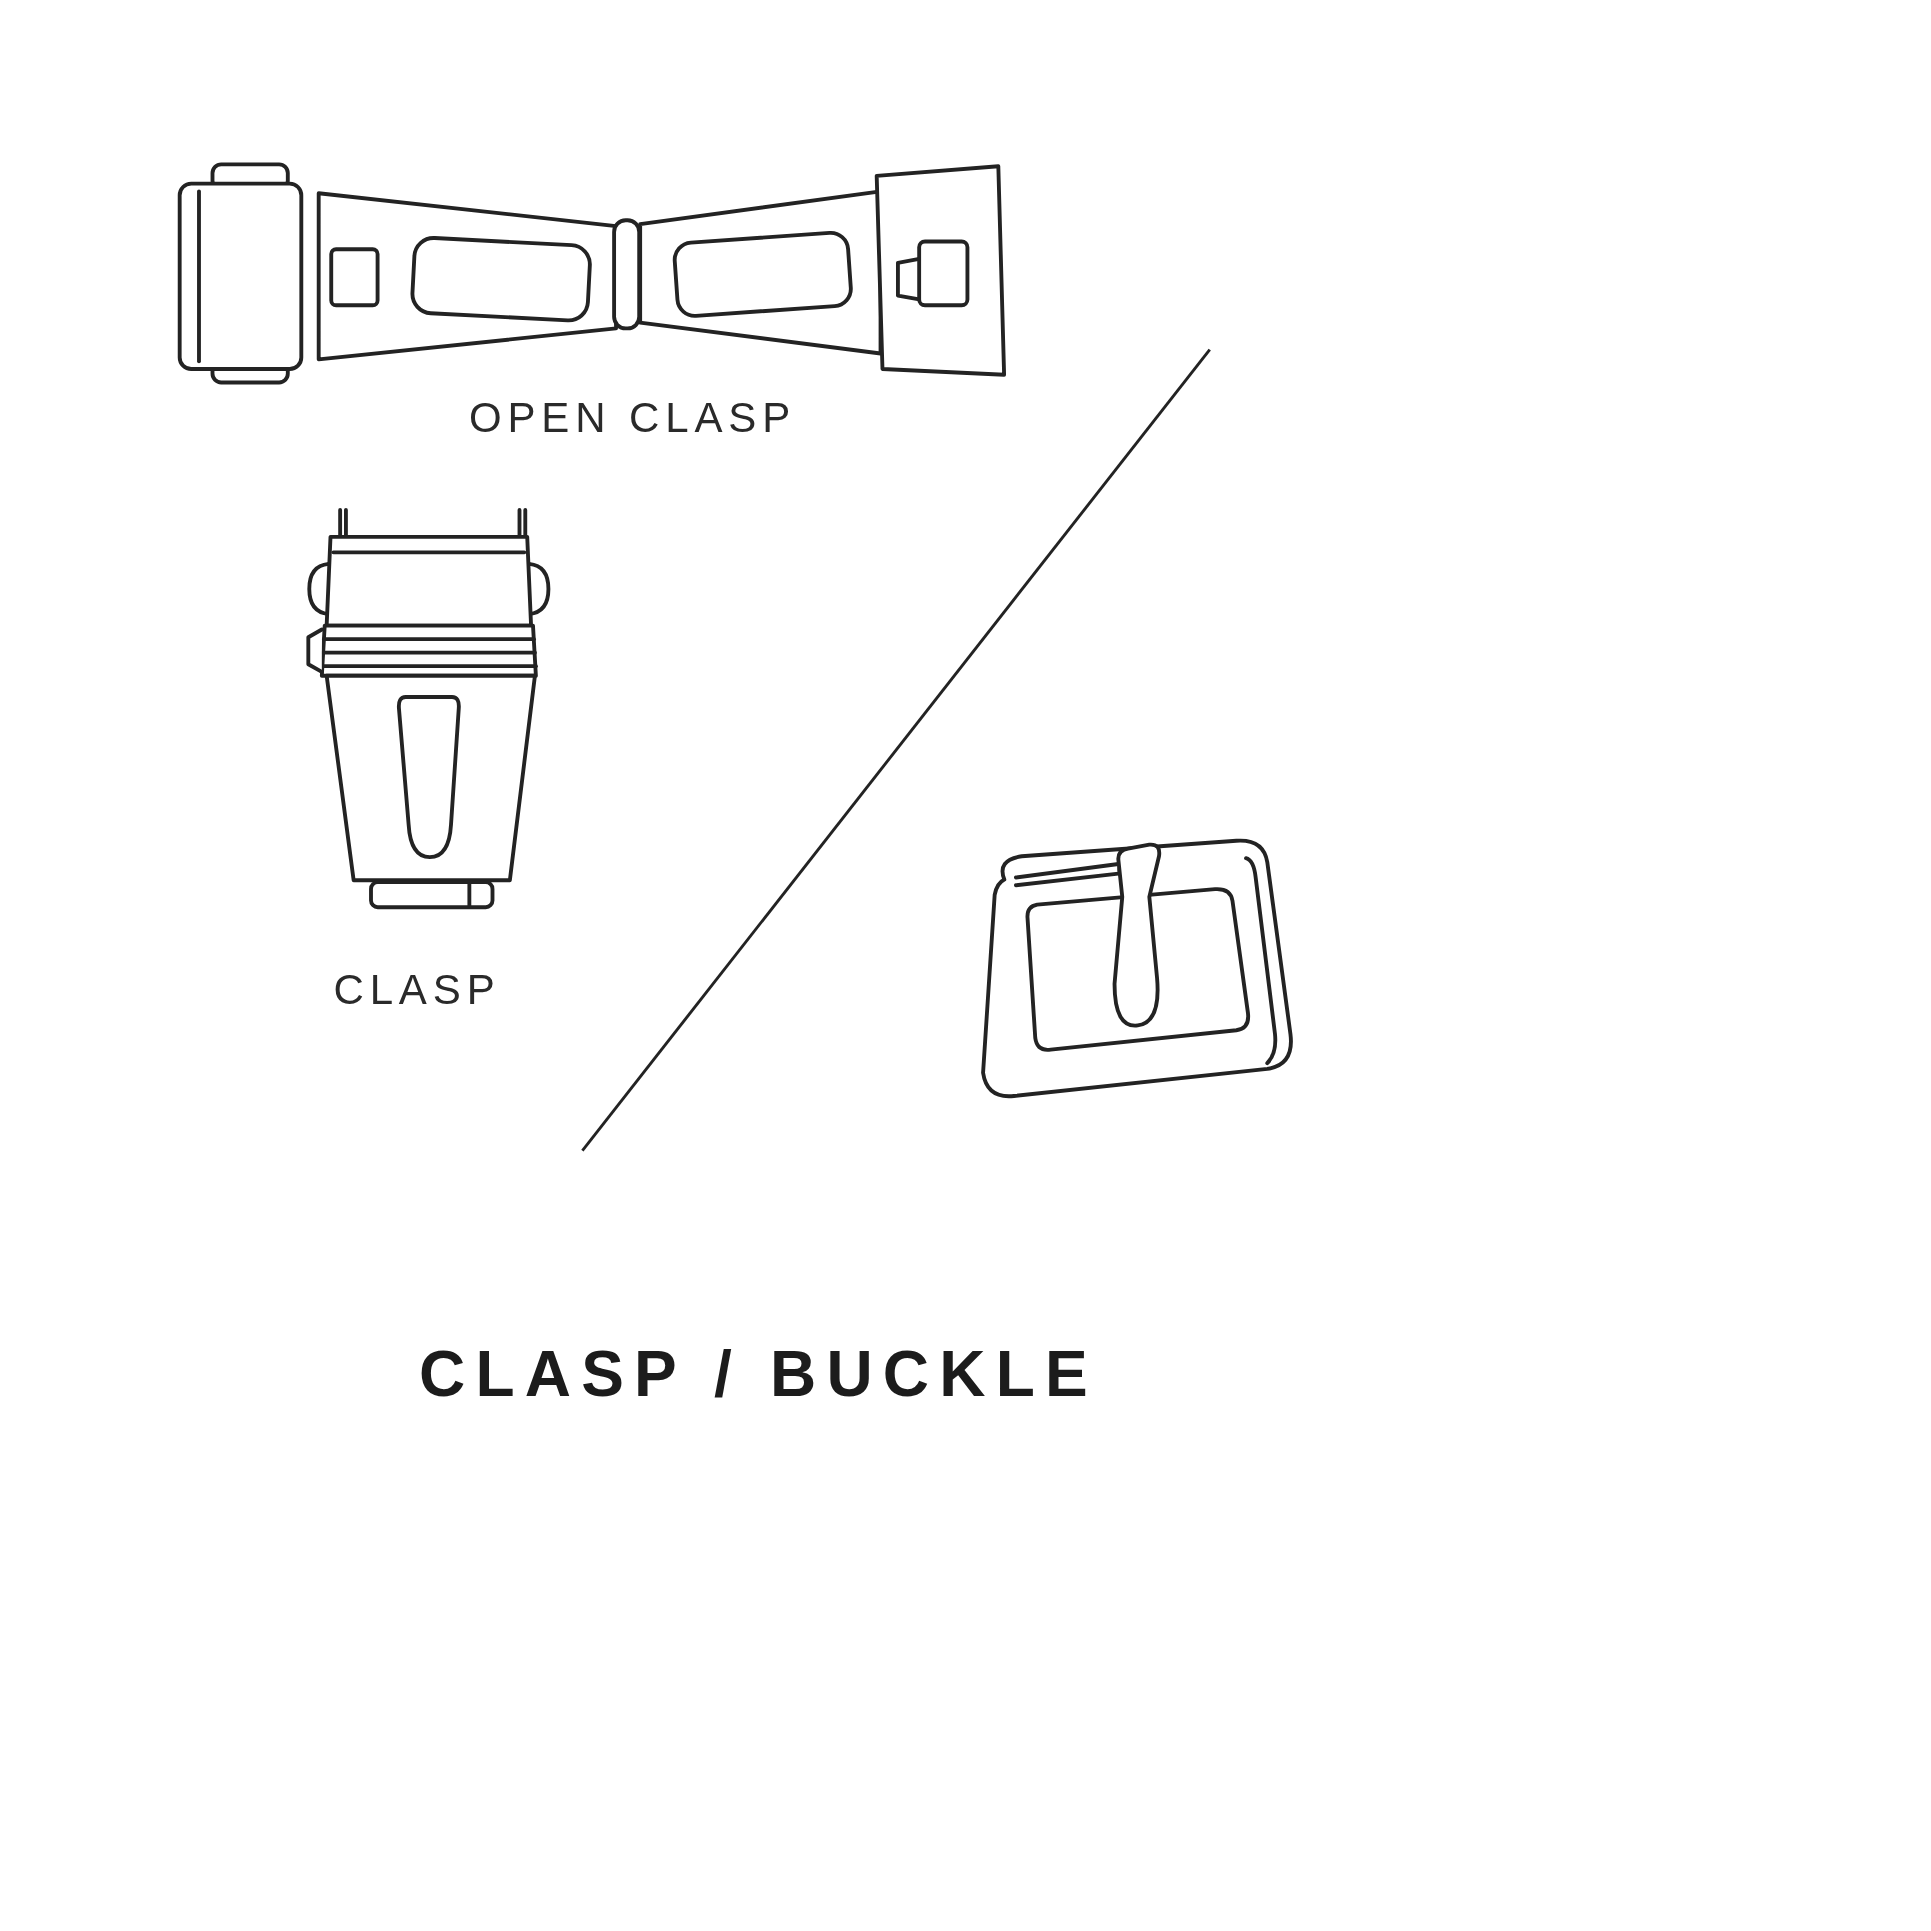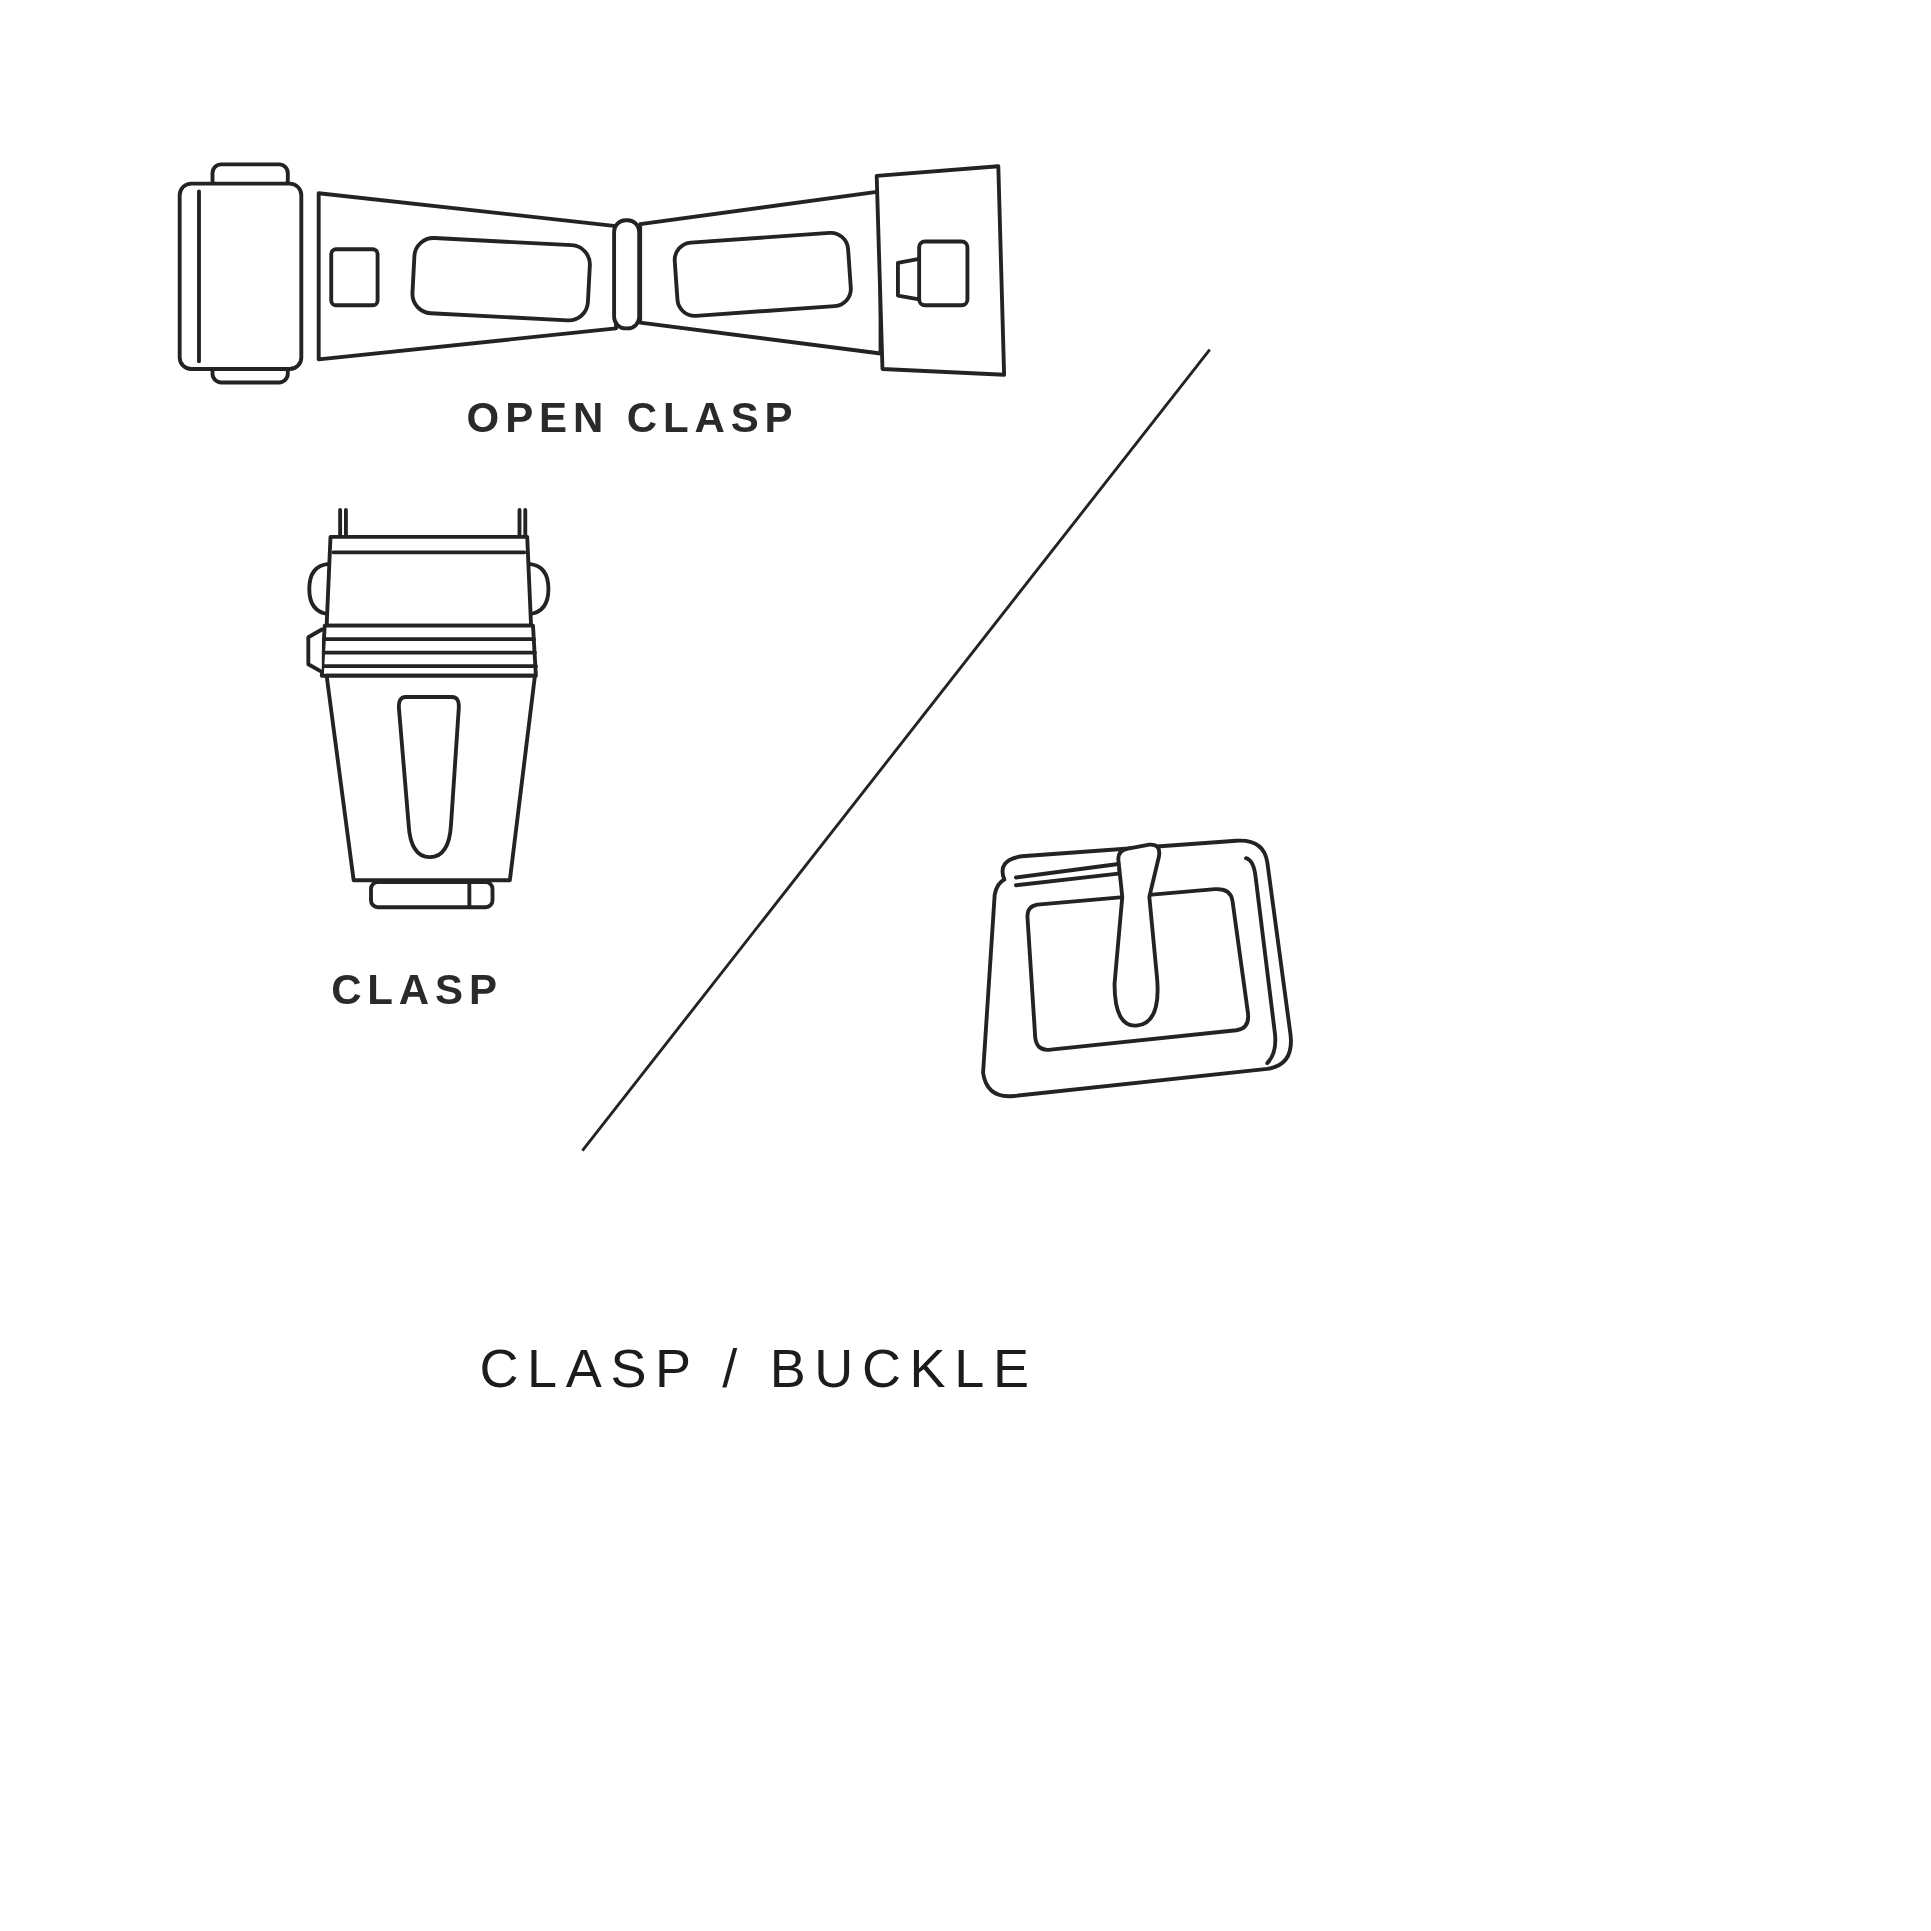--- a/index.html
+++ b/index.html
@@ -15,28 +15,28 @@
     background: #ffffff;
     overflow: hidden;
   }
   .abs { position: absolute; }
   .illustration svg { display: block; }
   .caption {
     color: #2a2a2a;
     font-size: 42px;
     letter-spacing: 0.14em;
     text-align: center;
-    font-weight: 700;
+    font-weight: 400;
   }
   .page-title {
     color: #1c1c1c;
-    font-size: 54px;
+    font-size: 64px;
     letter-spacing: 0.16em;
     text-align: center;
-    font-weight: 400;
+    font-weight: 700;
     white-space: nowrap;
   }
 </style>
 </head>
 <body>
 
 <div class="canvas">
 
   <div class="abs illustration" style="left:164px; top:145px; width:850px; height:251px;">
     <svg width="850" height="251" viewBox="0 0 880 260" fill="none" stroke="#232323" stroke-width="4" stroke-linejoin="round" stroke-linecap="round">

